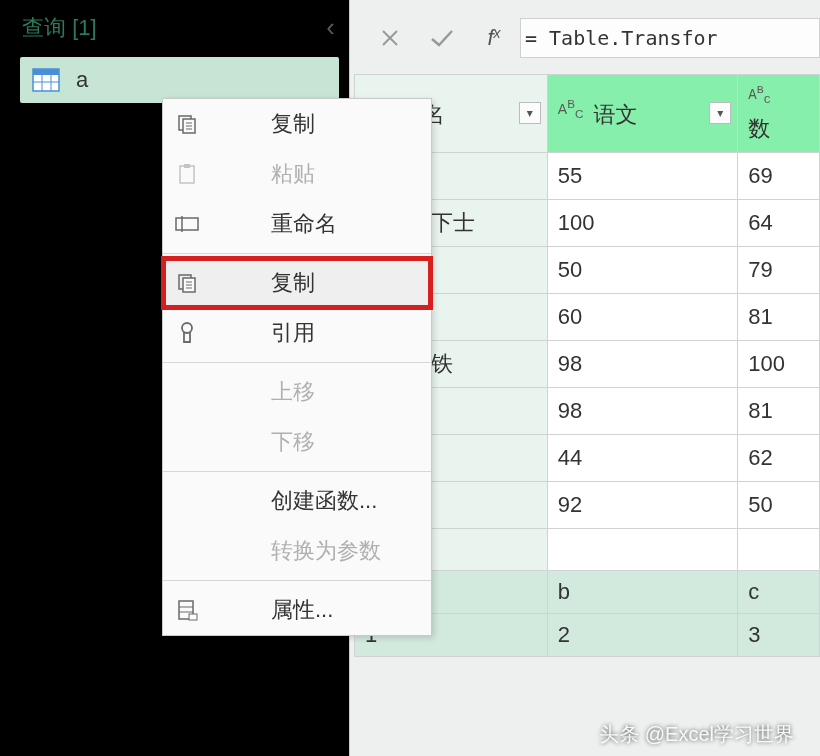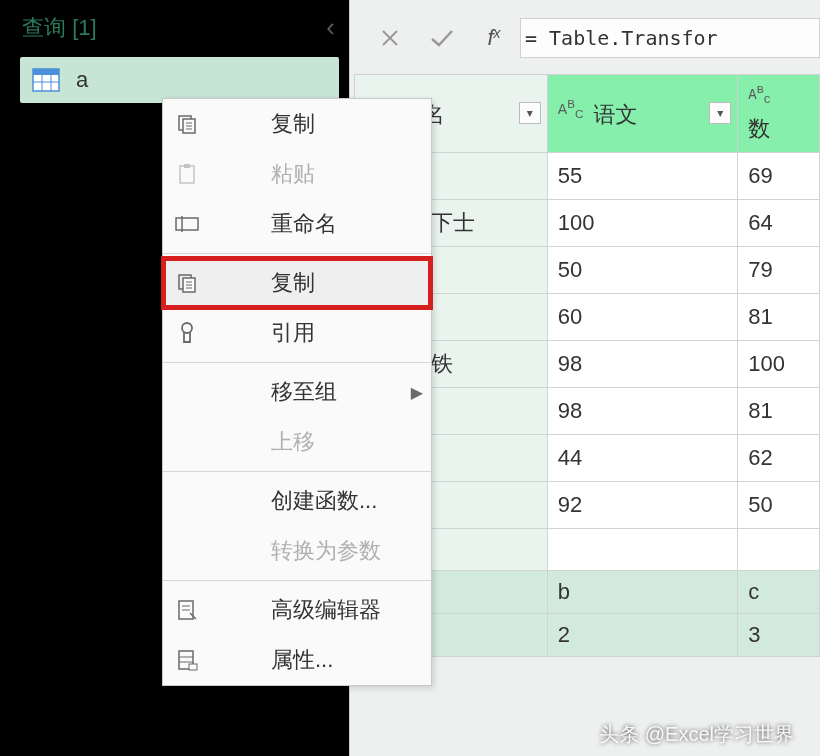--- a/index.html
+++ b/index.html
@@ -260,50 +260,38 @@
       <div class="menu-item">
         <span class="menu-icon">
           <svg width="18" height="22" viewBox="0 0 18 22">
               <ellipse cx="9" cy="6" rx="5" ry="5" fill="none" stroke="#6a6a6a" stroke-width="1.8"></ellipse>
               <path d="M6 10 L6 20 L12 20 L12 10" fill="none" stroke="#6a6a6a" stroke-width="1.8"></path>
             </svg>
         </span>
         <span>引用</span>
       </div>
       <div class="menu-separator"></div>
-      <div class="menu-item">
-        <span class="menu-icon"></span>
-        <span>移至组</span>
-        <span class="submenu-arrow">▶</span>
-      </div>
       <div class="menu-item disabled">
         <span class="menu-icon"></span>
         <span>上移</span>
+      </div>
+      <div class="menu-item disabled">
+        <span class="menu-icon"></span>
+        <span>下移</span>
       </div>
       <div class="menu-separator"></div>
       <div class="menu-item">
         <span class="menu-icon"></span>
         <span>创建函数...</span>
       </div>
       <div class="menu-item disabled">
         <span class="menu-icon"></span>
         <span>转换为参数</span>
       </div>
       <div class="menu-separator"></div>
-      <div class="menu-item">
-        <span class="menu-icon">
-          <svg width="22" height="22" viewBox="0 0 22 22">
-              <rect x="3" y="2" width="14" height="18" fill="none" stroke="#6a6a6a" stroke-width="1.5"></rect>
-              <line x1="6" y1="7" x2="14" y2="7" stroke="#6a6a6a"></line>
-              <line x1="6" y1="11" x2="14" y2="11" stroke="#6a6a6a"></line>
-              <path d="M14 14 L20 20" stroke="#6a6a6a" stroke-width="1.5"></path>
-            </svg>
-        </span>
-        <span>高级编辑器</span>
-      </div>
       <div class="menu-item">
         <span class="menu-icon">
           <svg width="22" height="22" viewBox="0 0 22 22">
               <rect x="3" y="2" width="14" height="18" fill="none" stroke="#6a6a6a" stroke-width="1.5"></rect>
               <line x1="3" y1="8" x2="17" y2="8" stroke="#6a6a6a"></line>
               <line x1="3" y1="13" x2="17" y2="13" stroke="#6a6a6a"></line>
               <rect x="13" y="15" width="8" height="6" fill="#fafafa" stroke="#6a6a6a"></rect>
             </svg>
         </span>
         <span>属性...</span>

